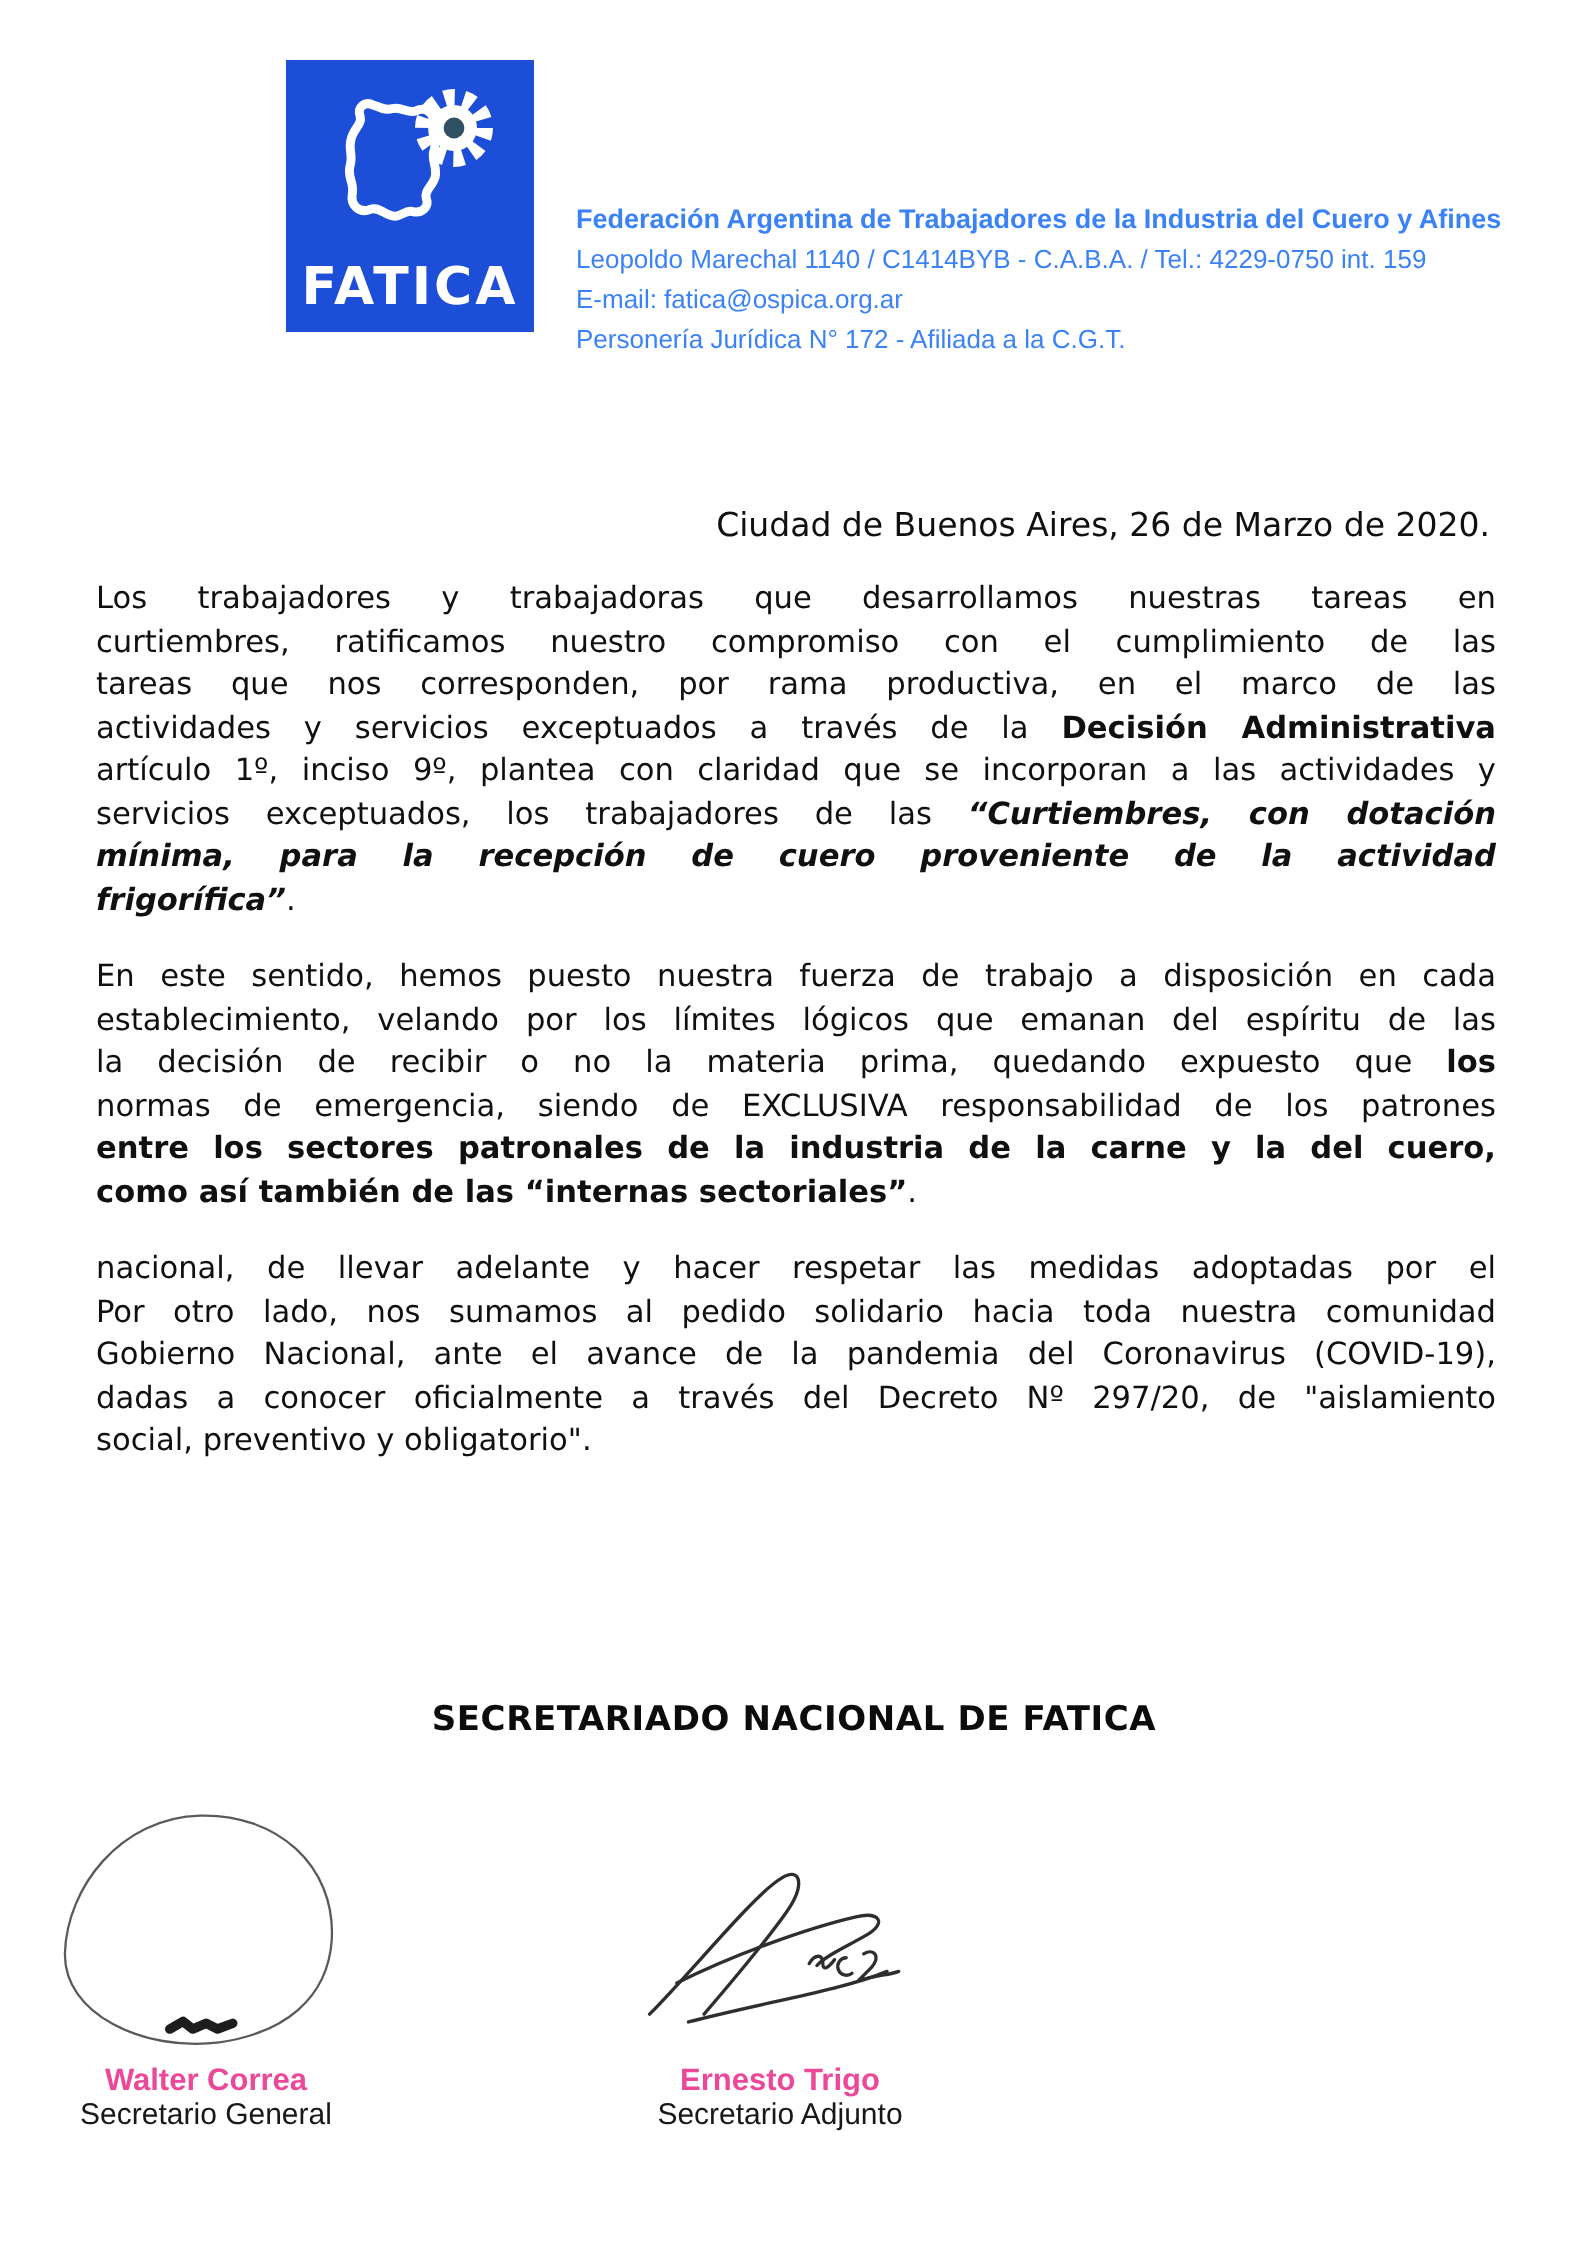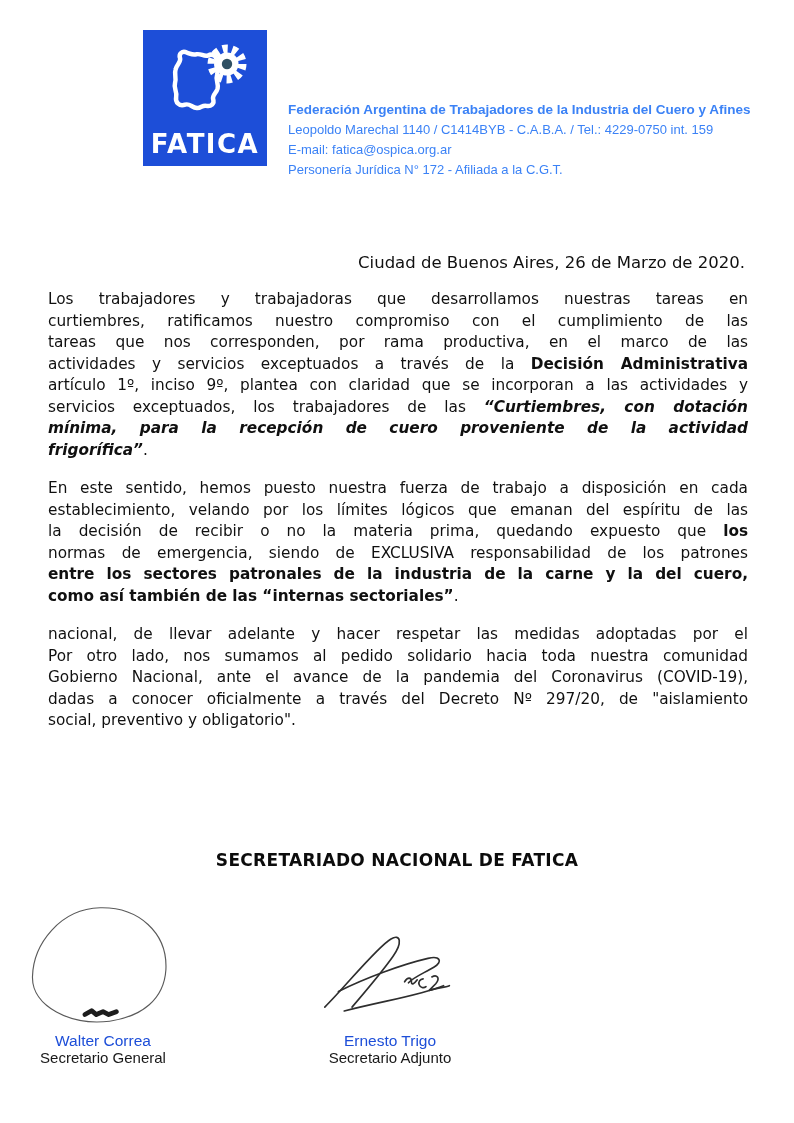--- a/index.html
+++ b/index.html
@@ -55,22 +55,22 @@
   
   .sig-col {
     position:absolute; top:876px; height:190px; width:190px;
     display:flex; flex-direction:column; align-items:center; justify-content:flex-end;
   }
   .sig-1 { left:8px; }
   .sig-2 { left:295px; }
   .sig-3 { left:575px; }
   .sig-art { flex:0 0 auto; }
   .sig-name {
-    font-family:"Liberation Sans", sans-serif; font-weight:normal;
-    font-size:15.5px; line-height:17px; color:#1d4ed8; margin-top:3px; text-align:right;
+    font-family:"Liberation Sans", sans-serif; font-weight:bold;
+    font-size:15.5px; line-height:17px; color:#ec4899; margin-top:3px; text-align:right;
   }
   .sig-title {
     font-family:"Liberation Sans", sans-serif;
     font-size:15px; line-height:17px; color:#181818; text-align:left;
   }
 </style>
 </head>
 <body>
 
 <div class="page">

